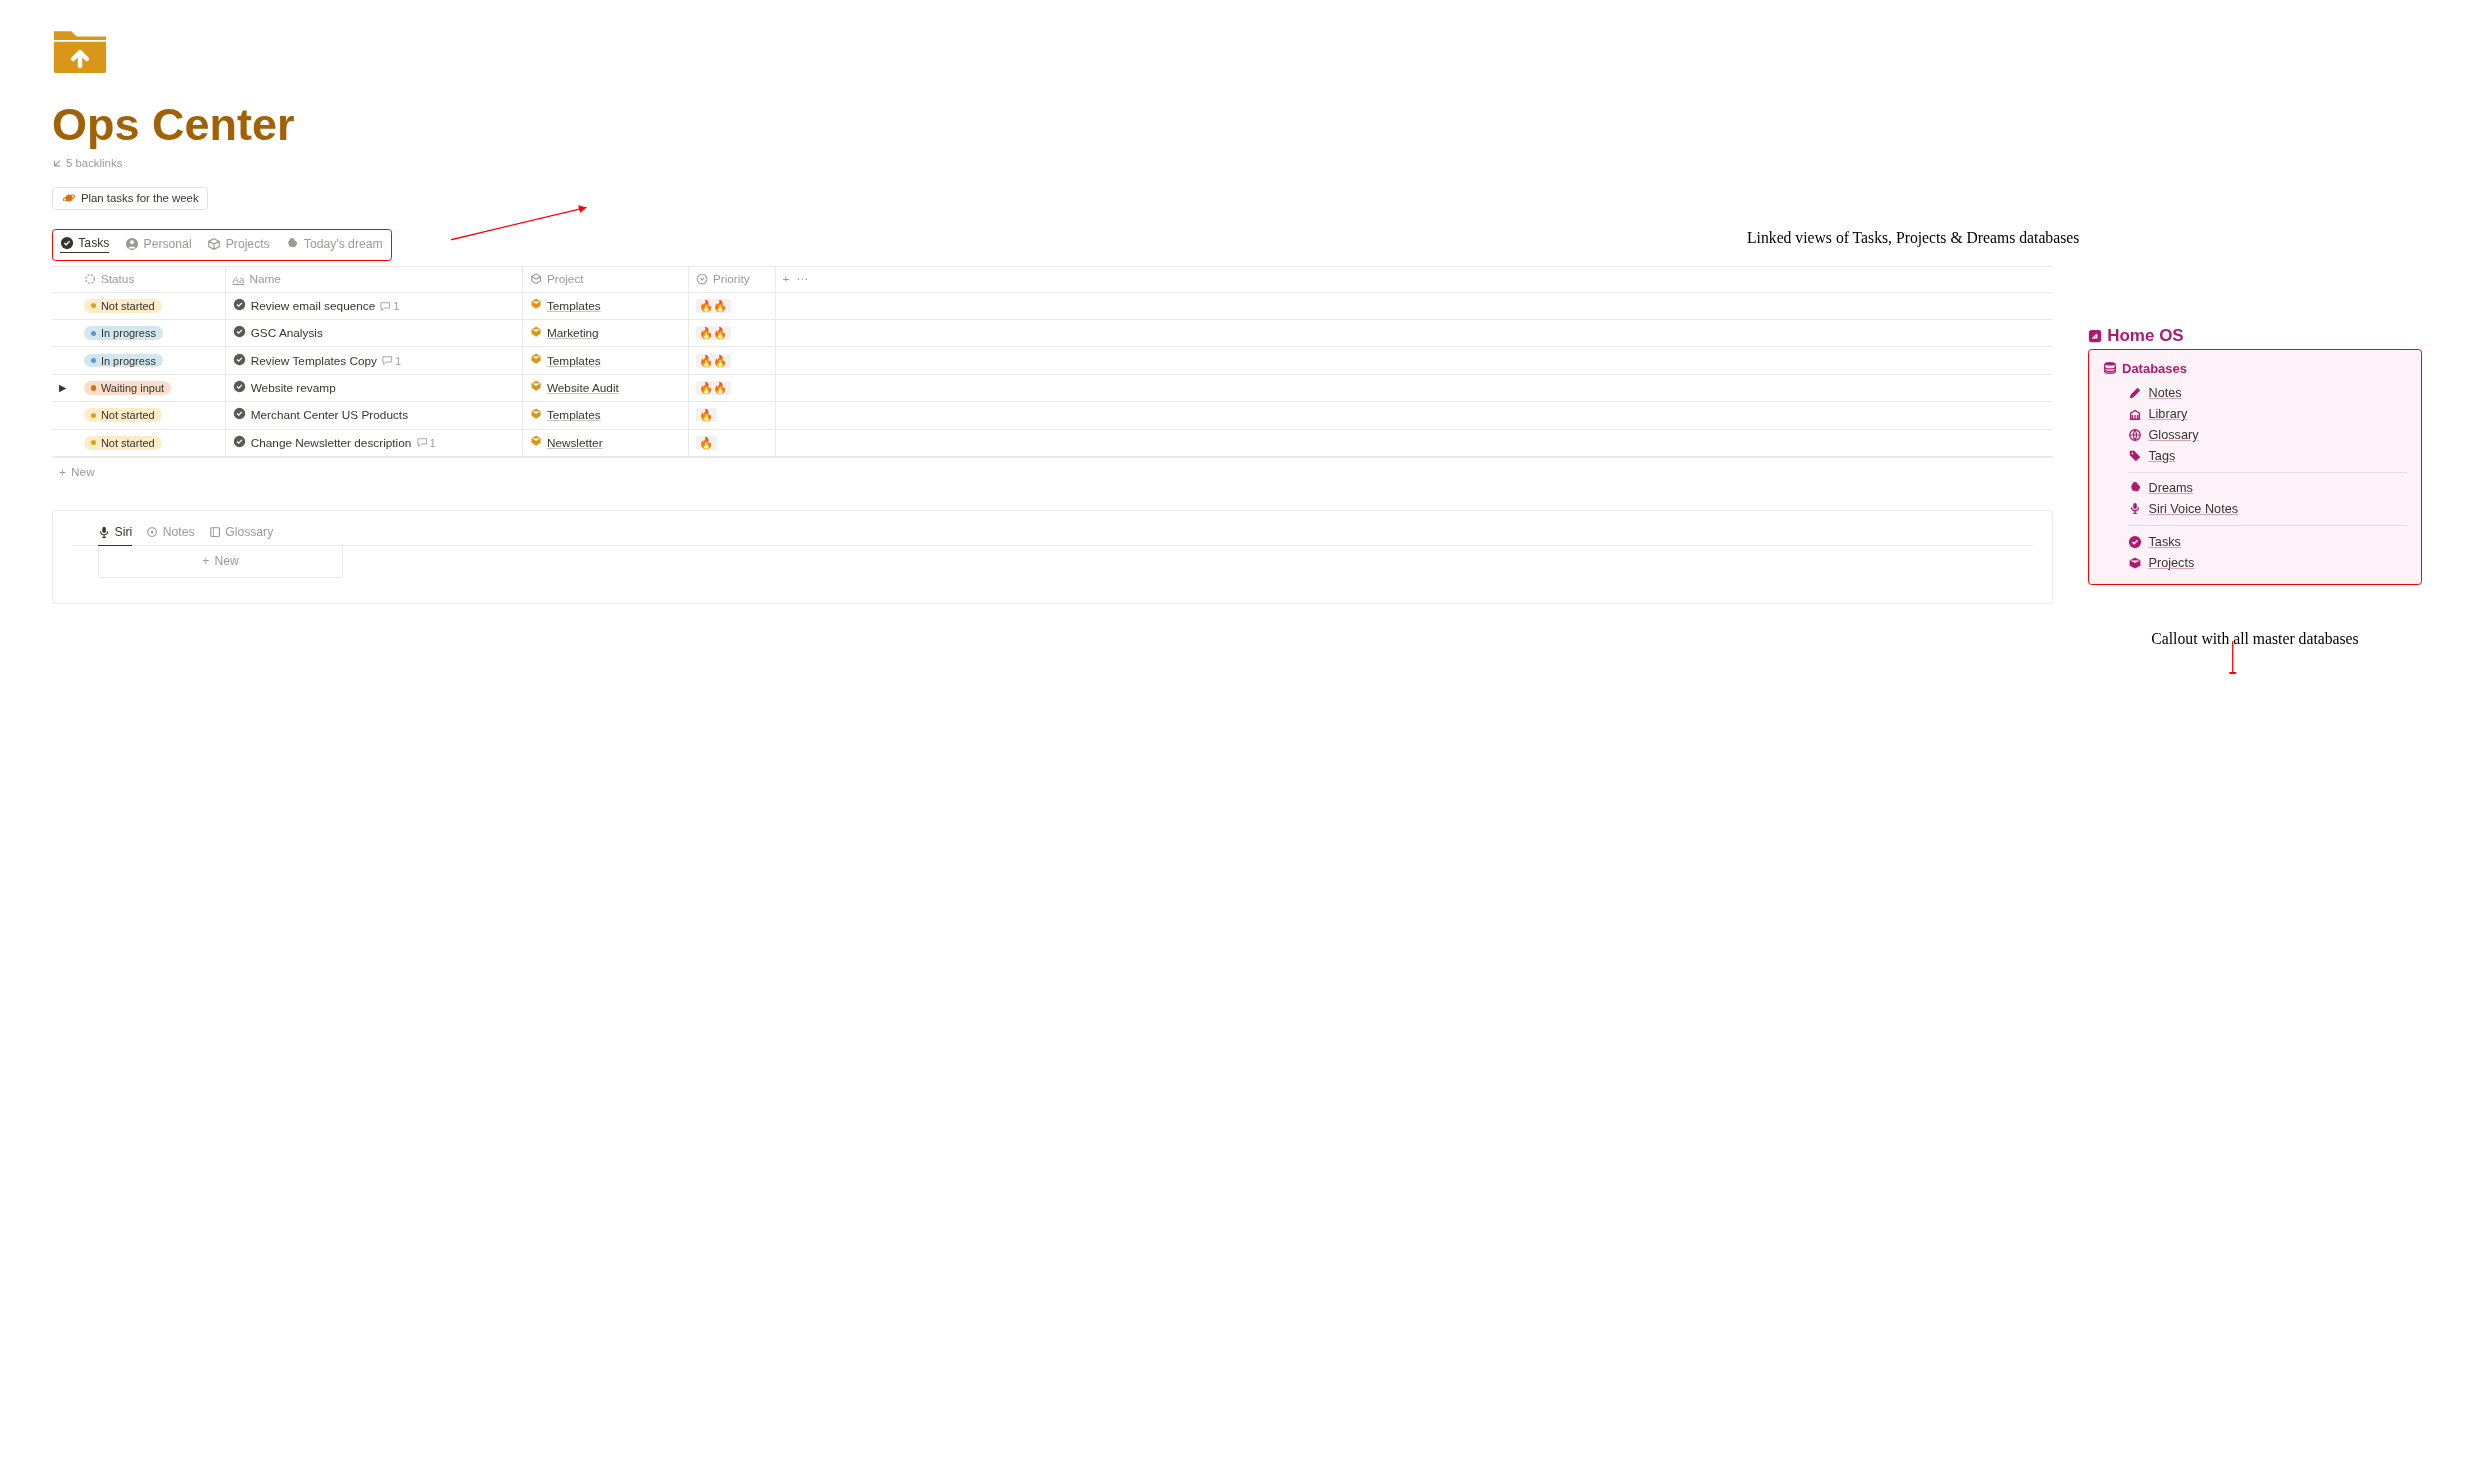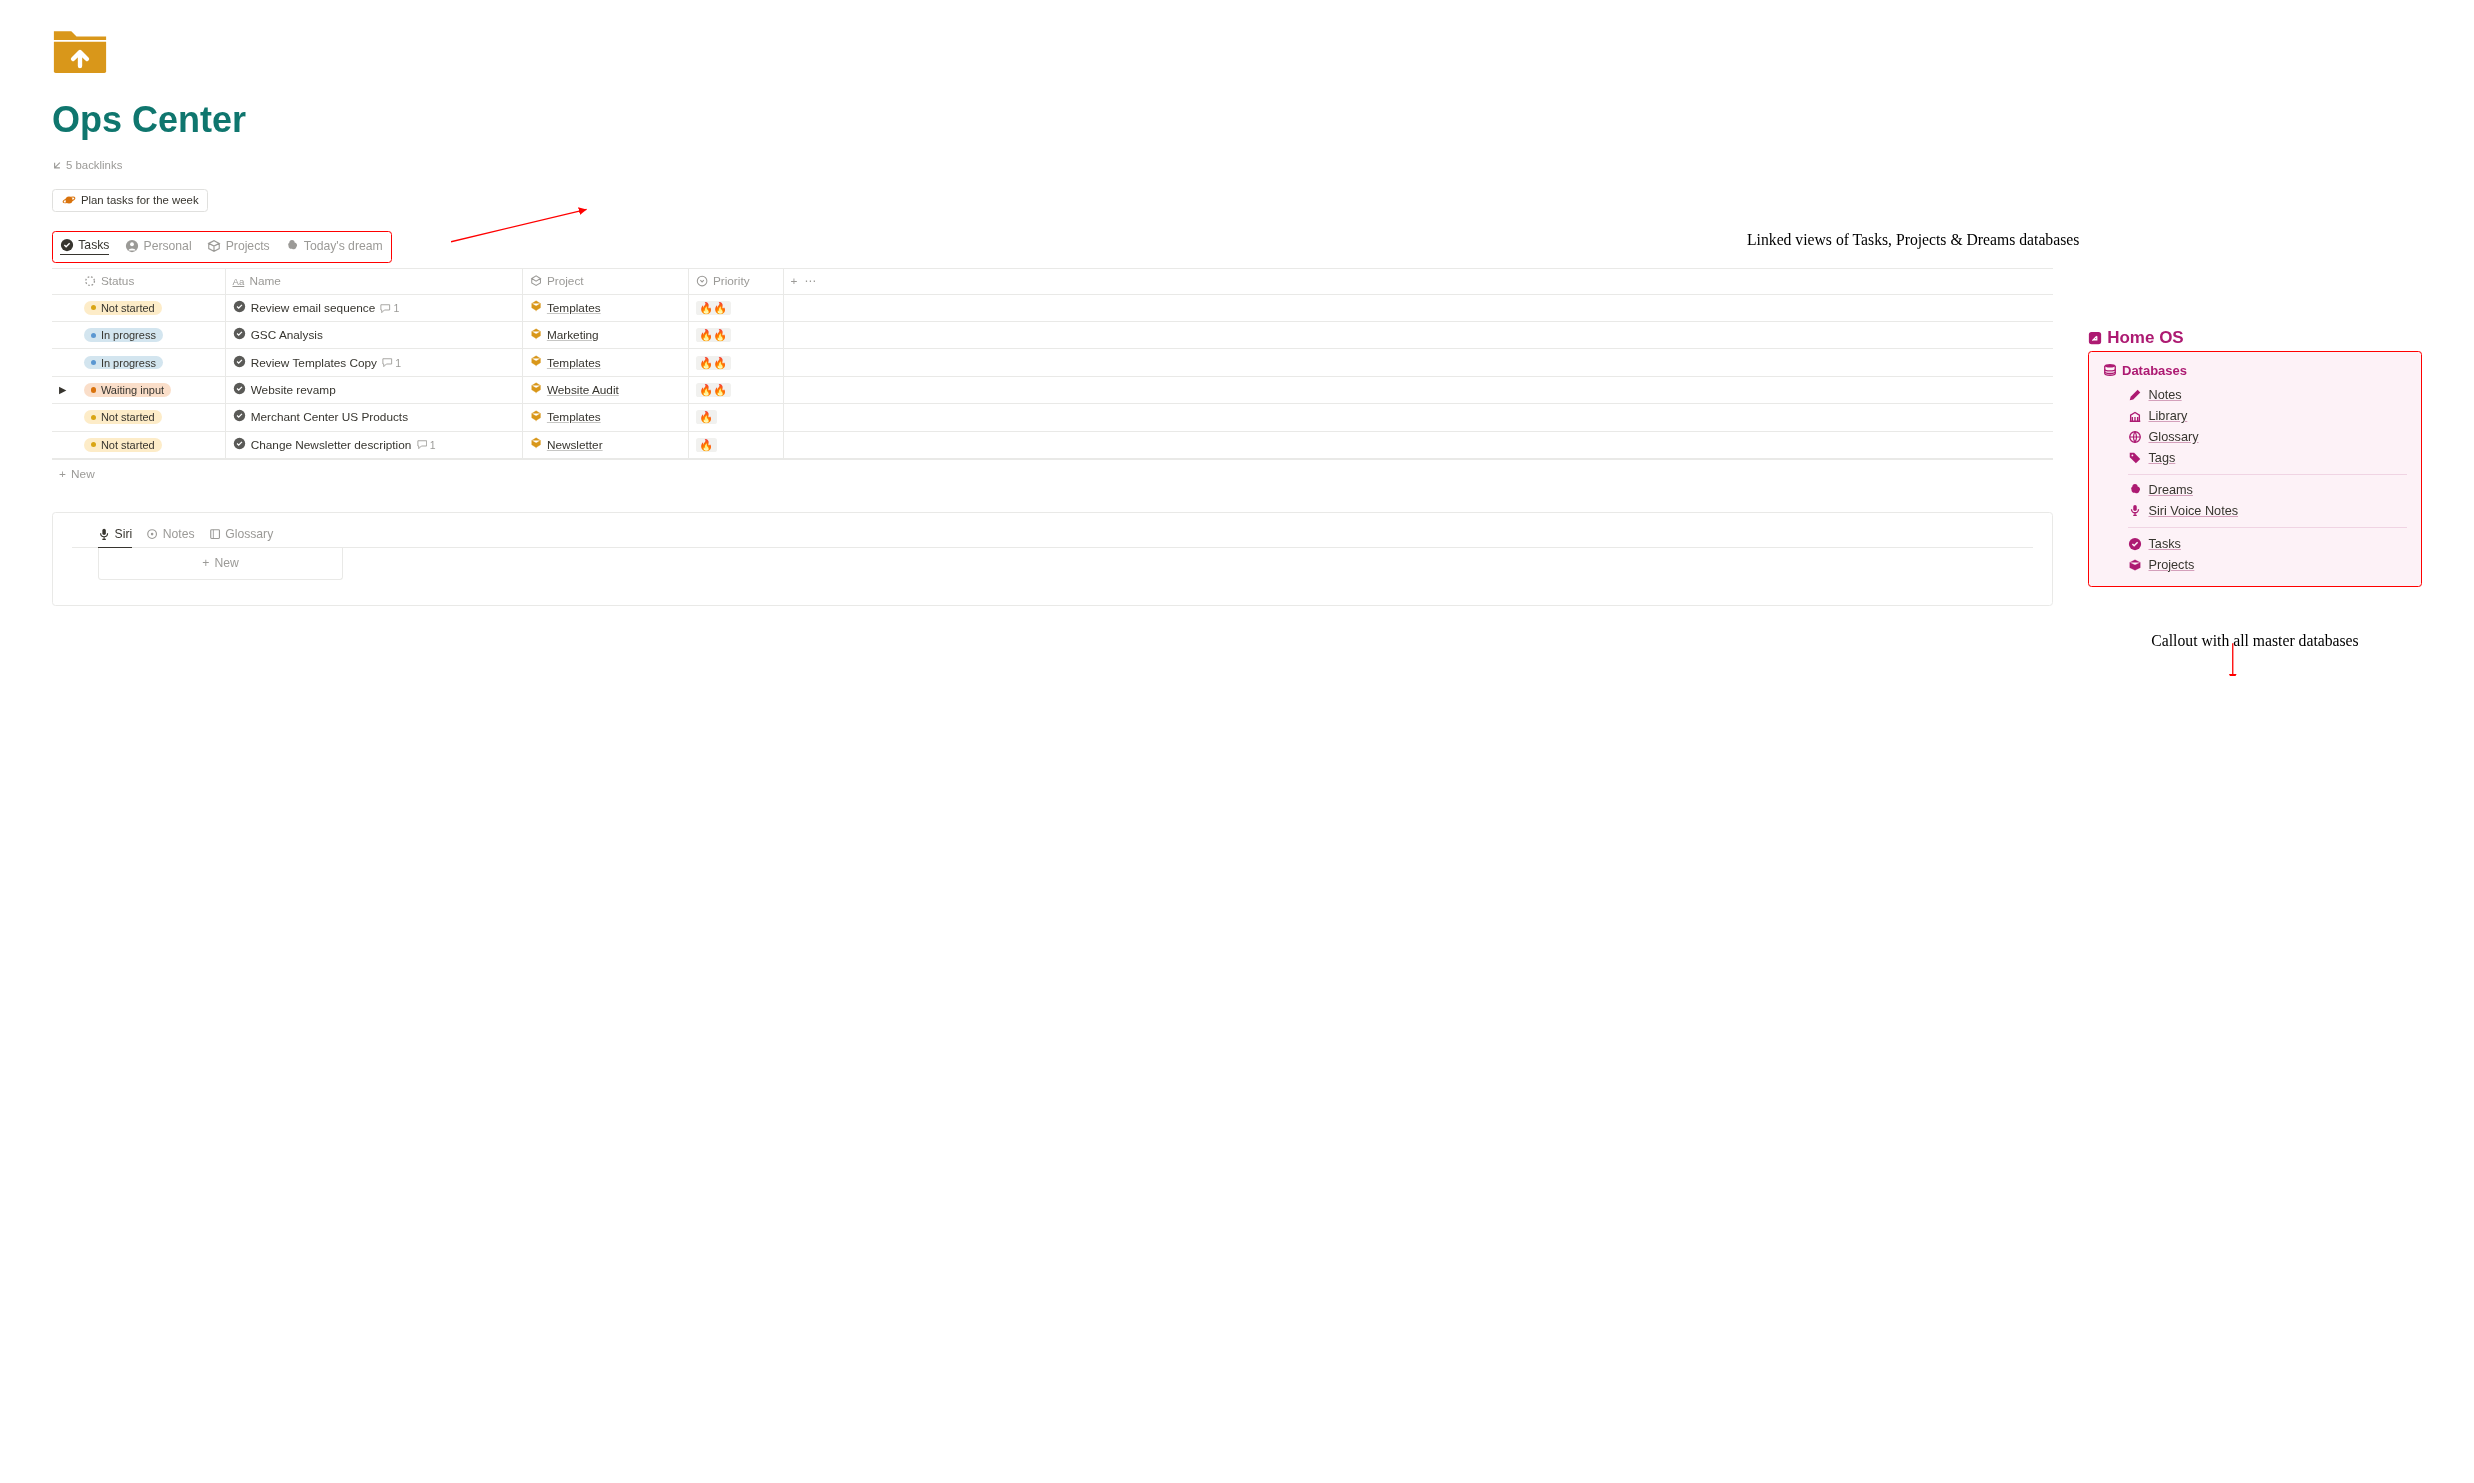--- a/index.html
+++ b/index.html
@@ -4,21 +4,21 @@
   <style>
     * { box-sizing: border-box; margin: 0; padding: 0; }
     body {
       font-family: -apple-system, BlinkMacSystemFont, "Segoe UI", Helvetica, Arial, sans-serif;
       background: #fff;
       color: #37352f;
       padding: 26px 52px;
       font-size: 12.2px;
     }
     .page-icon { width: 56px; height: 47px; margin-bottom: 26px; }
-    .page-title { font-size: 36px; font-weight: 700; color: #0f766e; margin-bottom: 18px; }
+    .page-title { font-size: 45px; font-weight: 700; color: #a16207; margin-bottom: 6px; }
     .backlinks { color: #9b9a97; font-size: 11.4px; display:flex; align-items:center; gap:3.5px; margin-bottom: 17.5px;}
     .plan-button {
       display: inline-flex; align-items: center; gap: 5.2px;
       border: 0.9px solid #e0e0de; border-radius: 3.5px;
       padding: 3.5px 8.7px; font-size: 11.4px; color: #37352f;
       background: #fff; margin-bottom: 19px; cursor: pointer;
     }
     .main-row { display: flex; gap: 35px; align-items: flex-start; }
     .main-col { flex: 1; min-width: 0; }
     
@@ -31,21 +31,21 @@
     .table { border-top: 0.9px solid #e9e9e7; border-bottom: 0.9px solid #e9e9e7; margin-top: 5.2px;}
     .thead, .trow { display: flex; align-items: stretch; }
     .th, .td { border-right: 0.9px solid #e9e9e7; padding: 5.2px 7px; display:flex; align-items:center; gap:5.2px; font-size: 11.8px; color:#37352f;}
     .th { color:#9b9a97; font-weight: 400; font-size: 11.8px;}
     .thead { border-bottom: 0.9px solid #e9e9e7; }
     .trow { border-bottom: 0.9px solid #e9e9e7; }
     .col-status-pad { width: 24.5px; border-right: none;}
     .col-status { width: 149px; }
     .col-name { width: 297px; }
     .col-project { width: 166px; }
-    .col-priority { width: 95px; }
+    .col-priority { width: 87px; }
     .col-actions { width: 52px; border-right: none; display:flex; align-items:center; gap:7px;}
     
     .pill { border-radius: 8.7px; padding: 0.9px 7px; font-size: 11px; display:inline-flex; align-items:center; gap:5.2px;}
     .dot { width:5.2px; height:5.2px; border-radius:50%; }
     .pill-yellow { background: #fdecc8; }
     .pill-yellow .dot { background:#d9a514; }
     .pill-blue { background:#d3e5ef; }
     .pill-blue .dot { background:#5b97d1; }
     .pill-orange { background:#fadec9; }
     .pill-orange .dot { background:#d9730d; }

